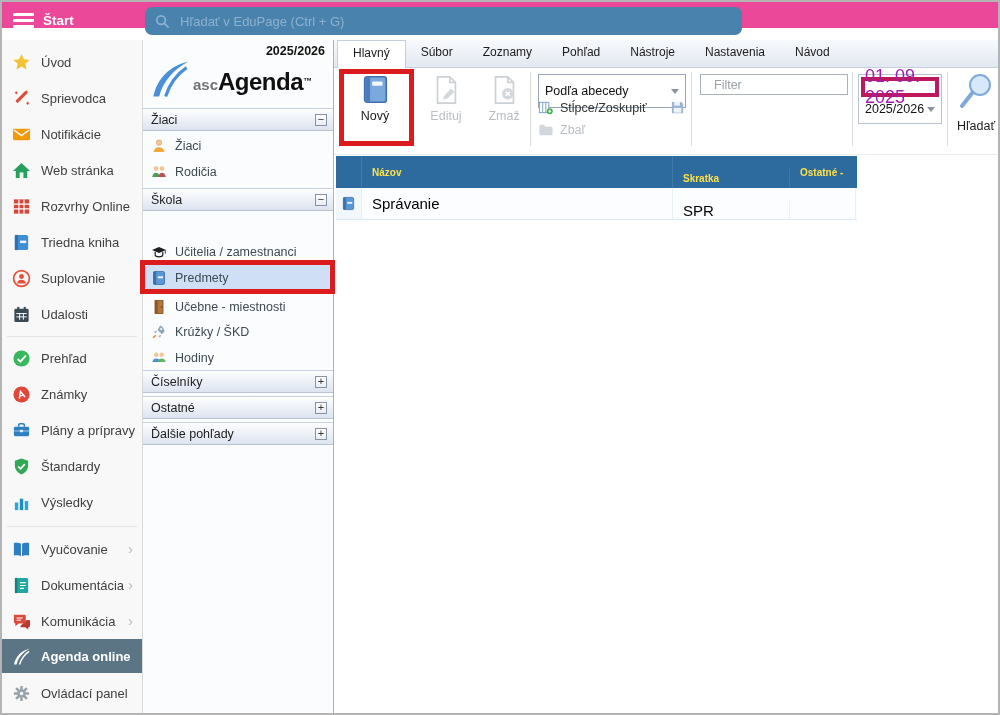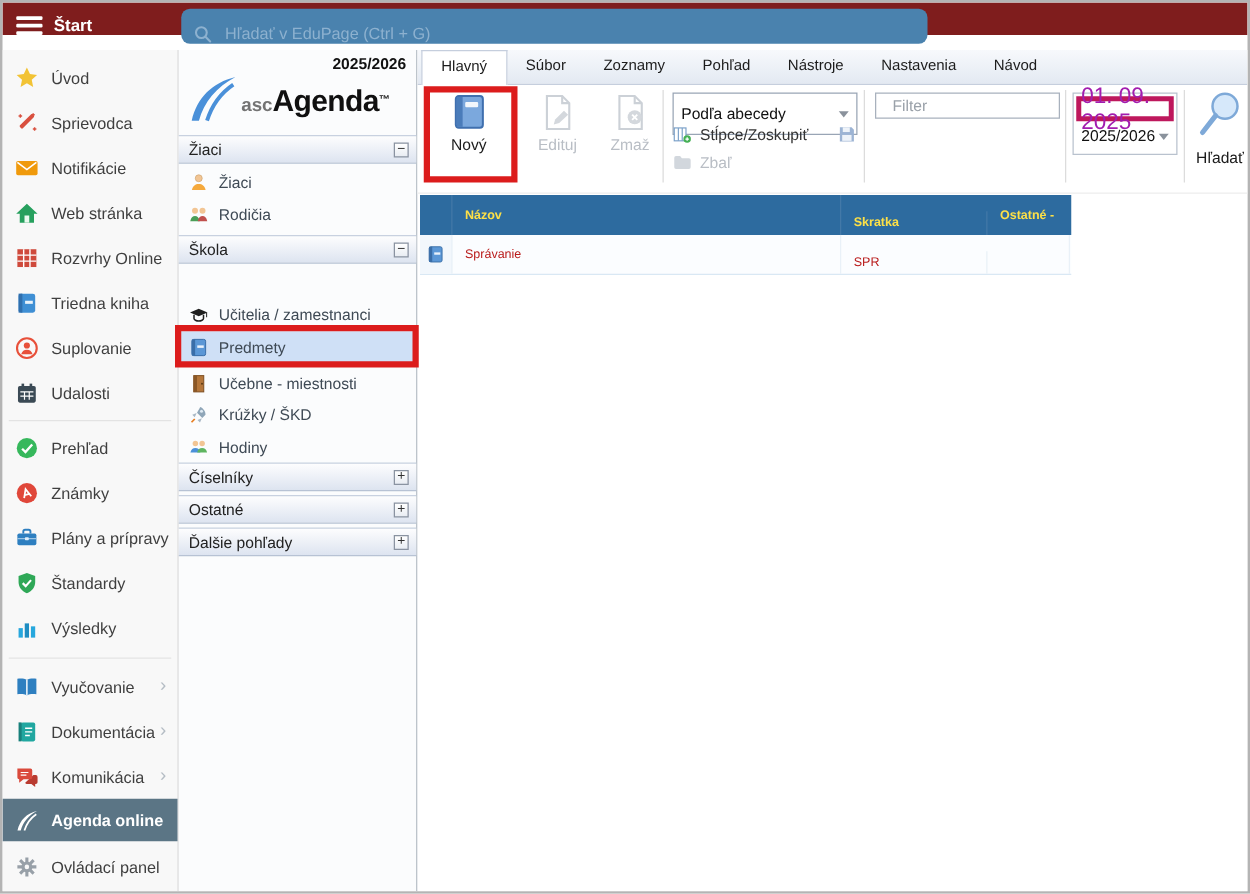--- a/index.html
+++ b/index.html
@@ -1,23 +1,23 @@
 <!DOCTYPE html>
 <html><head>
 <meta charset="utf-8">
 <style>
   html,body{margin:0;padding:0;background:#e9e9e9;font-family:"Liberation Sans",sans-serif;}
   .window{position:relative;width:1000px;height:715px;box-sizing:border-box;border:2px solid #b4b4b4;background:#fff;overflow:hidden;}
 
   
-  .topbar{position:absolute;left:0;top:0;width:100%;height:26px;background:#7f1d1d;text-decoration:underline;}
+  .topbar{position:absolute;left:0;top:0;width:100%;height:26px;background:#ec4899;text-decoration:underline;}
   .burger{position:absolute;left:11px;top:11px;width:21px;height:16px;cursor:pointer;}
   .burger span{display:block;height:3px;background:#fff;margin-bottom:3px;border-radius:1px;}
   .start-label{position:absolute;left:41px;top:0;line-height:37px;color:#fff;font-weight:bold;font-size:13.5px;}
-  .searchpill{position:absolute;left:143px;top:5px;width:597px;height:28px;background:#4a82ae;border-radius:7px;display:flex;align-items:flex-end;padding:0 10px;box-sizing:border-box;gap:8px;}
+  .searchpill{position:absolute;left:143px;top:5px;width:597px;height:28px;background:#4a82ae;border-radius:7px;display:flex;align-items:center;padding:0 10px;box-sizing:border-box;gap:8px;}
   .searchpill svg{flex:none;}
   .searchpill input{flex:1;background:transparent;border:none;outline:none;color:#dce9f4;font-size:13px;font-family:"Liberation Sans",sans-serif;}
   .searchpill input::placeholder{color:#8db1cf;opacity:1;}
 
   
   .sidebar{position:absolute;left:0;top:38px;width:141px;bottom:0;background:#f8f8f8;border-right:1px solid #d8d8d8;box-sizing:border-box;}
   .sb-item{position:absolute;left:0;width:100%;height:36px;display:flex;align-items:center;gap:10px;padding-left:10px;box-sizing:border-box;font-size:13px;color:#3f3f3f;cursor:pointer;}
   .sb-item .ico{width:19px;height:19px;flex:none;display:flex;}
   .sb-item.selected{background:#5b7585;color:#fff;font-weight:bold;height:34px;}
   .sb-sep{position:absolute;left:5px;right:5px;height:1px;background:#e3e3e3;}
@@ -60,21 +60,21 @@
   .yearfield{position:absolute;left:2px;top:24px;right:2px;height:20px;font-size:12.5px;color:#111;display:flex;align-items:center;padding:0 4px;box-sizing:border-box;cursor:pointer;}
   .searchbig{position:absolute;text-align:center;font-size:12.5px;color:#1b1b1b;cursor:pointer;}
 
   .grid{position:absolute;left:2px;top:116px;width:521px;}
   .grid-head{display:flex;height:32px;background:#2d6b9f;color:#fde047;font-weight:bold;font-size:10px;}
   .gc{display:flex;align-items:center;padding-left:10px;box-sizing:border-box;border-right:1px solid #4379a8;}
   .gc.c0{width:26px;padding:0;justify-content:center;}
   .gc.c1{width:311px;}
   .gc.c2{width:117px;margin-top:13px;}
   .gc.c3{width:66px;border-right:none;}
-  .grid-row{display:flex;height:31px;background:#fbfdff;border-bottom:1px solid #d9e8f4;font-size:10px;color:#b91c1c;cursor:pointer;}
+  .grid-row{display:flex;height:31px;background:#fbfdff;border-bottom:1px solid #d9e8f4;font-size:15px;color:#000000;cursor:pointer;}
   .grid-row .gc{border-right:1px solid #e9f1f8;}
   .grid-row .gc.c0{background:#f2f7fc;}
 
   
   .annot{position:absolute;border:5px solid #dc1c1c;box-sizing:border-box;pointer-events:none;z-index:20;}
 </style>
 </head>
 <body>
 
 <div class="window">

